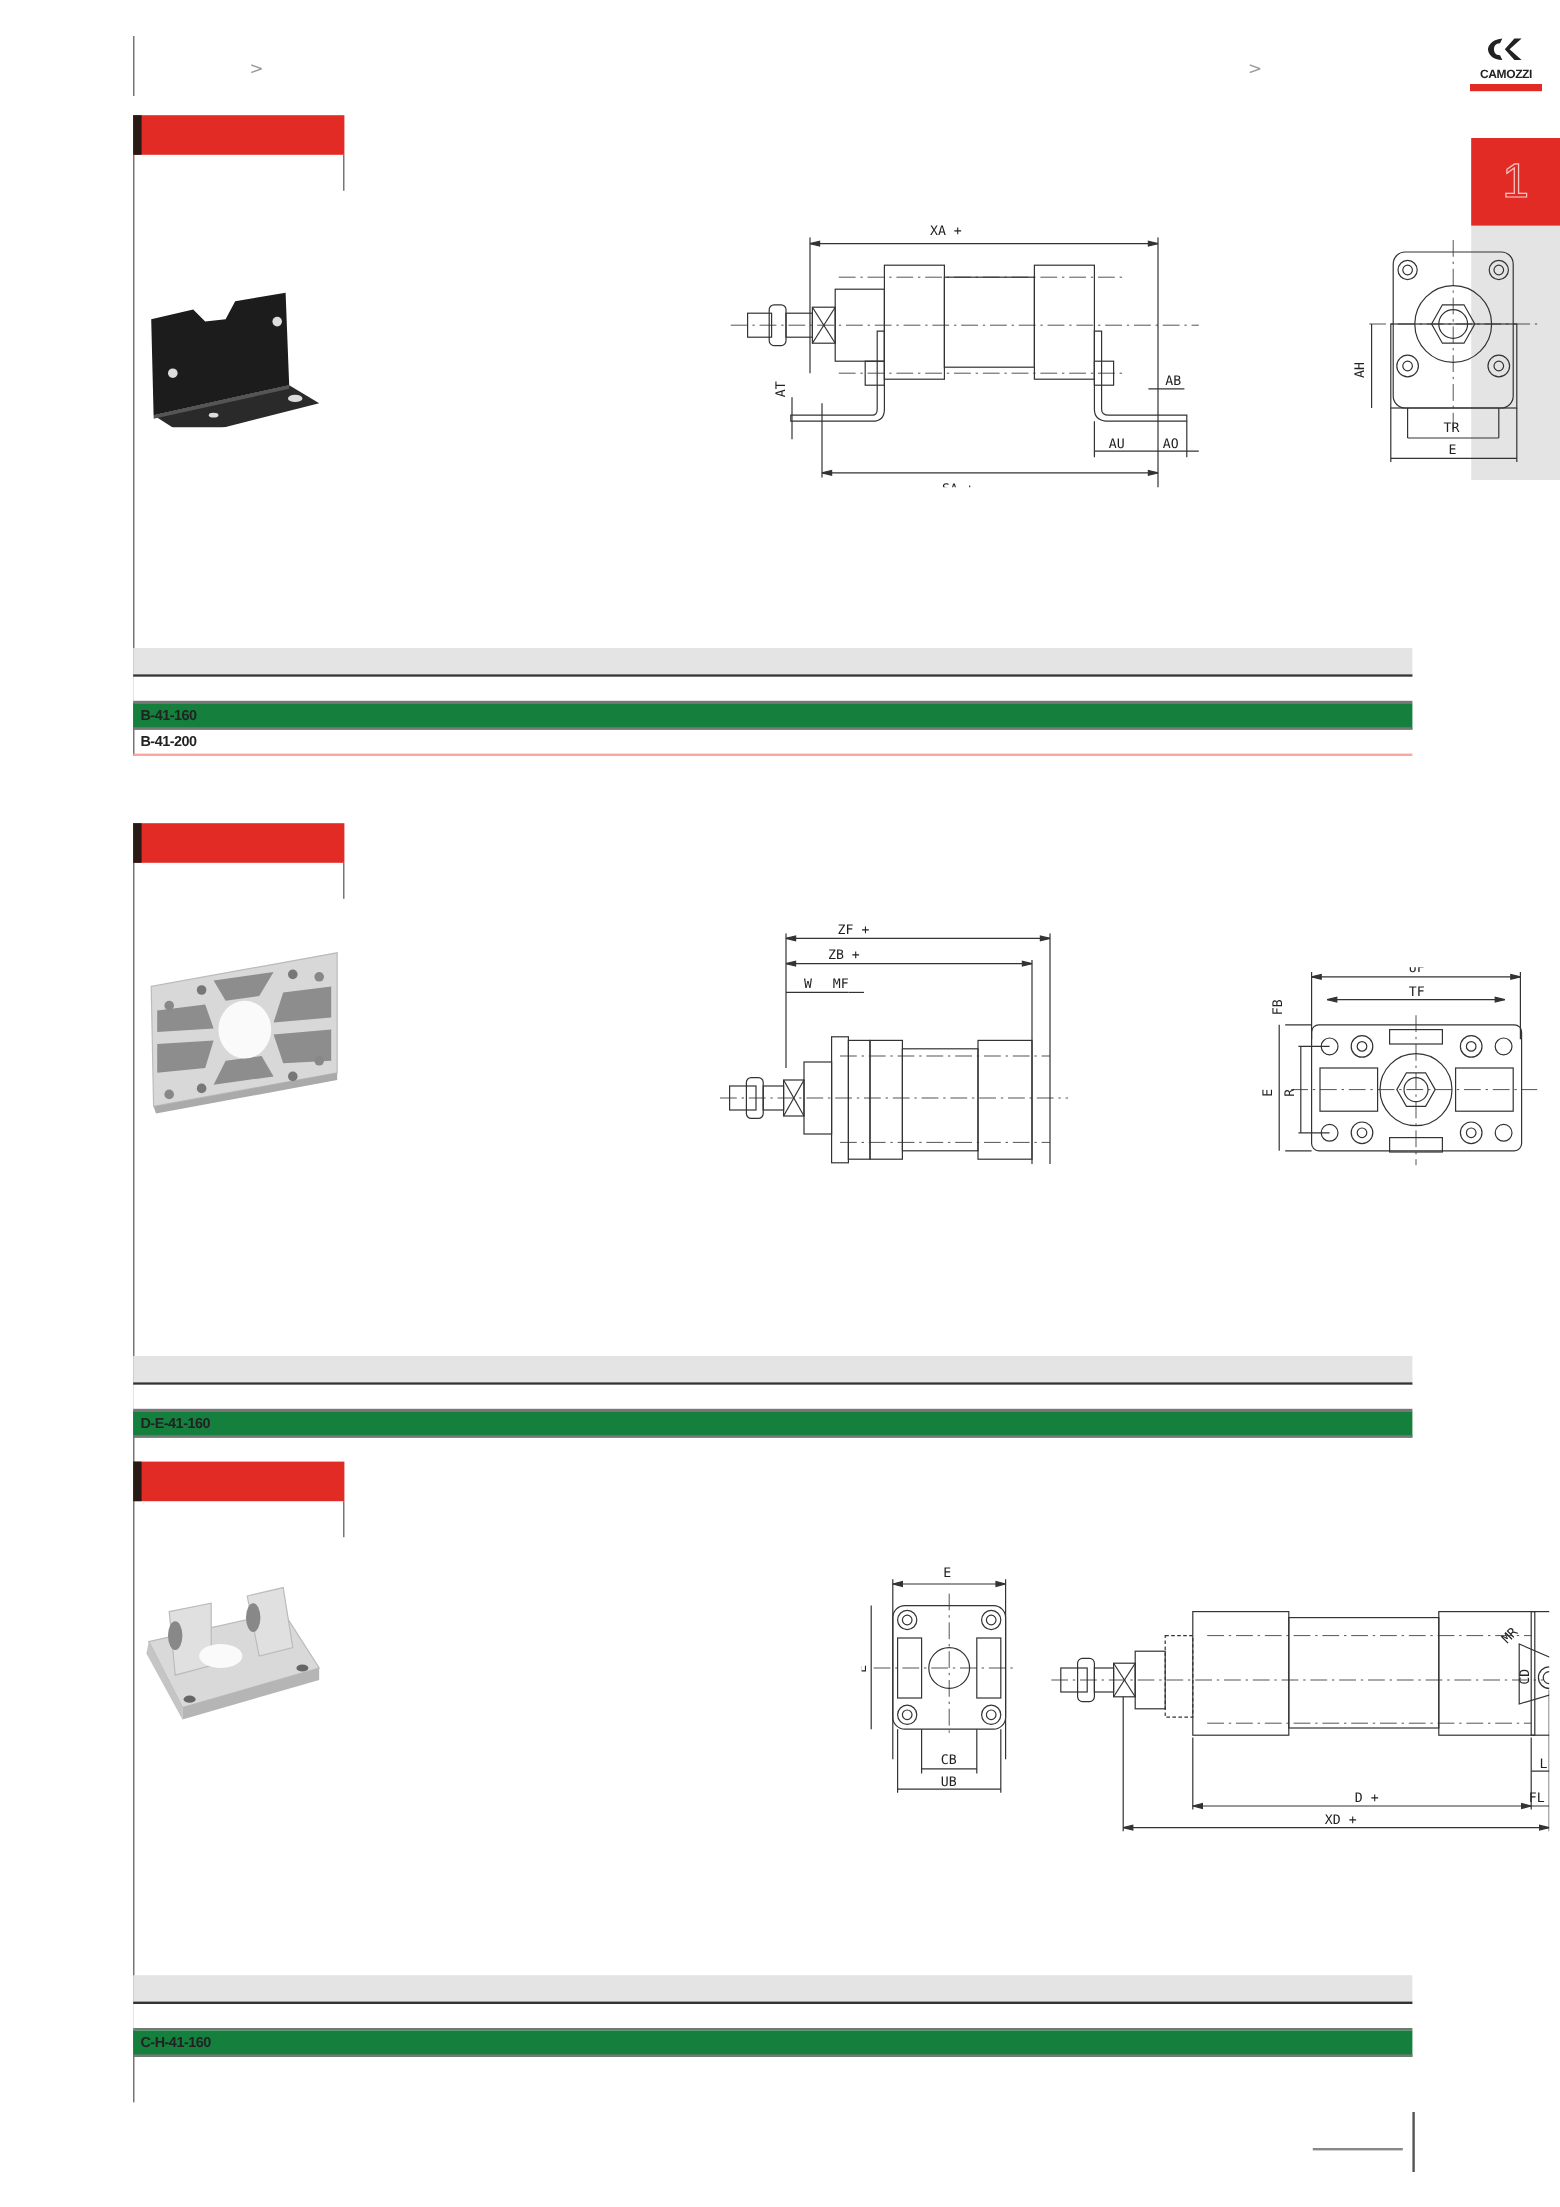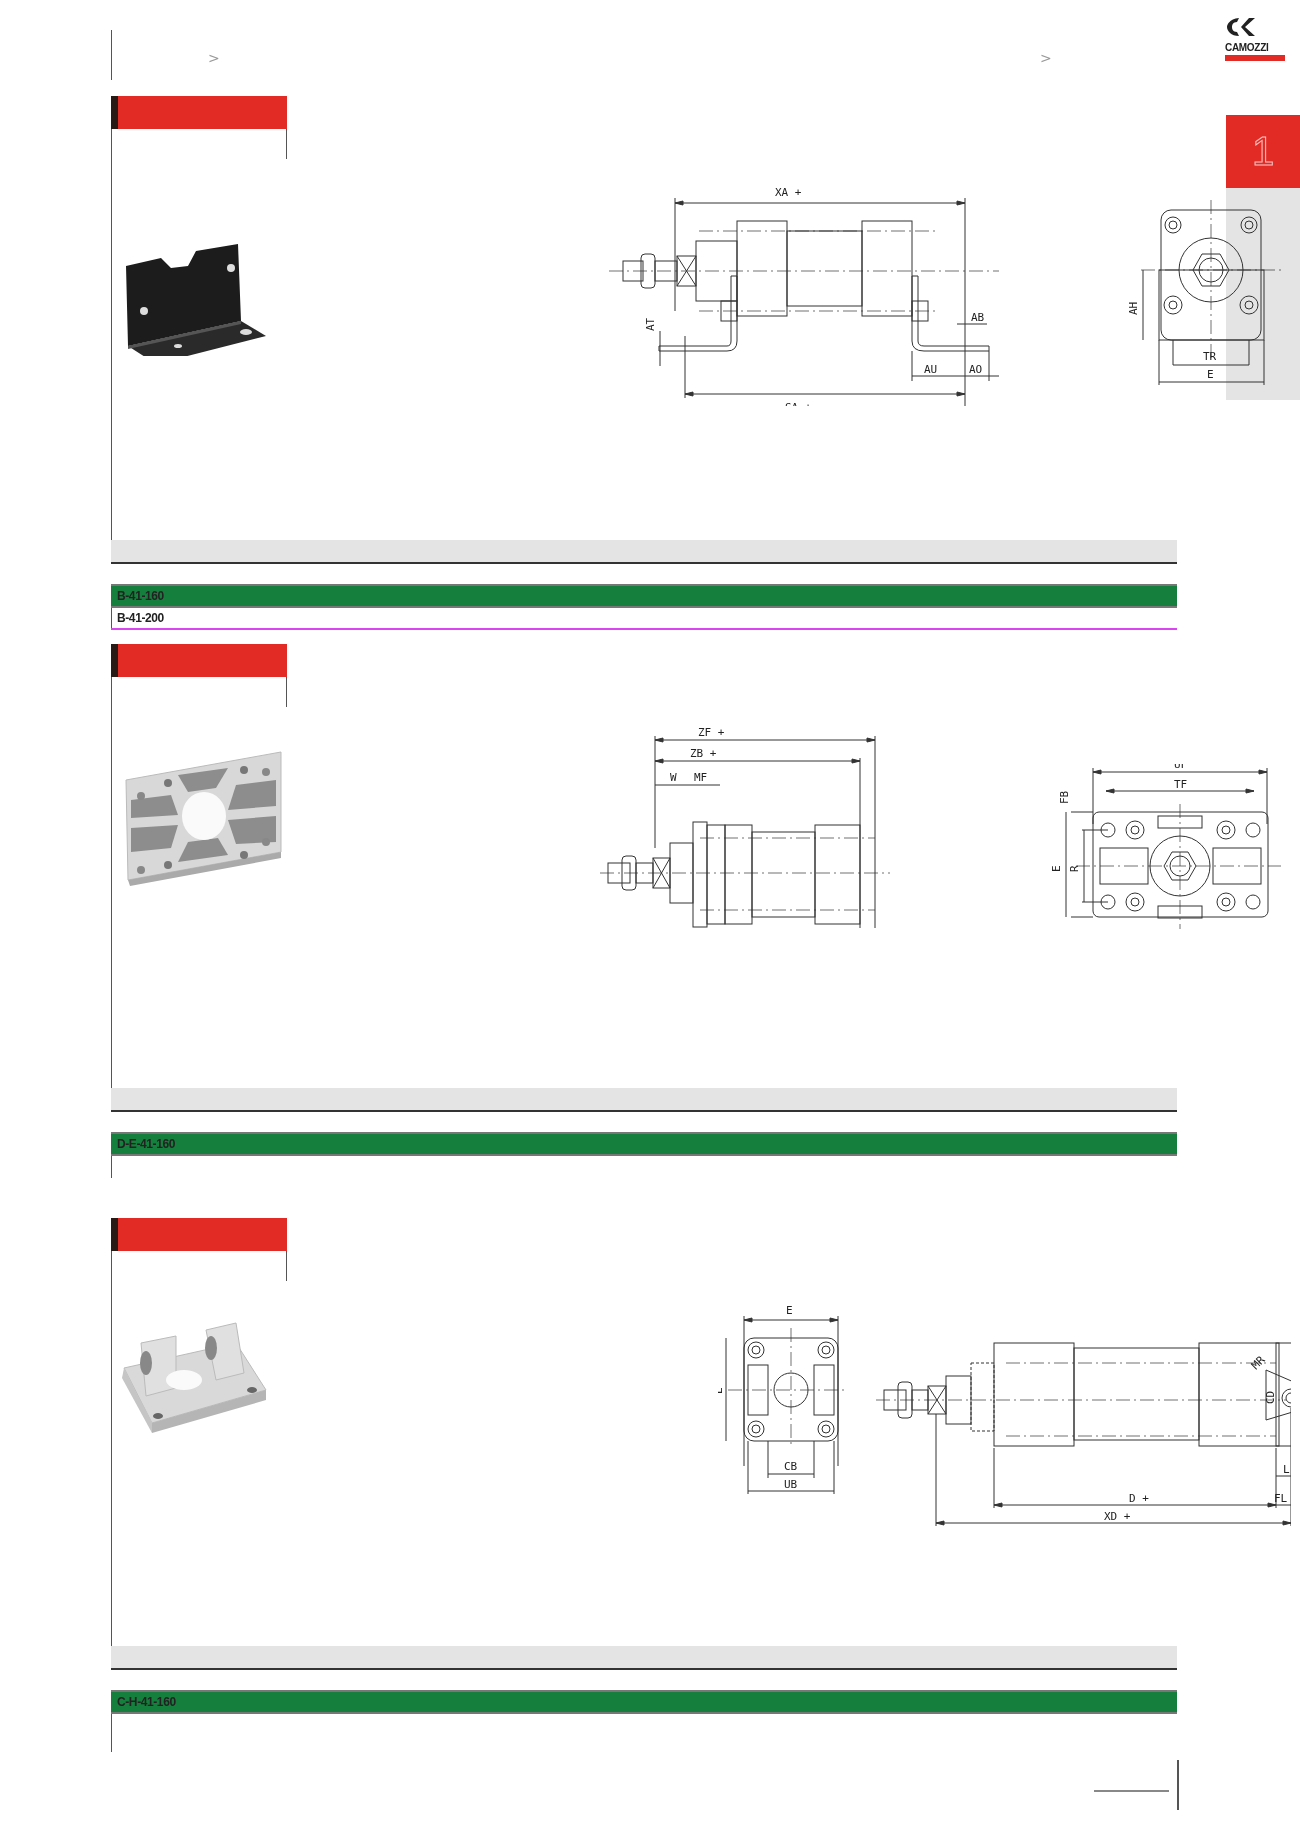--- a/index.html
+++ b/index.html
@@ -3,21 +3,21 @@
 <meta charset="utf-8">
 <style>
   html, body { margin: 0; padding: 0; background: #ffffff; }
   body { width: 1300px; height: 1839px; position: relative; overflow: hidden;
          font-family: "Liberation Sans", sans-serif; color: #222; }
   .abs { position: absolute; }
   
   .hdr-vline { left: 111px; top: 30px; width: 1px; height: 50px; background: #555; }
   .crumb-arrow { font-size: 14px; color: #999; font-family: "DejaVu Sans", sans-serif; }
   
-  .logo { left: 1225px; top: 16px; width: 60px; height: 46px; text-align: left; }
+  .logo { left: 1225px; top: 30px; width: 60px; height: 46px; text-align: center; }
   .logo-mark { font-family: "DejaVu Sans", sans-serif; font-weight: bold; font-size: 22px; color: #222; line-height: 22px; letter-spacing: -6px; }
   .logo-text { font-weight: bold; font-size: 10px; color: #222; letter-spacing: -0.3px; line-height: 11px; }
   .logo-bar { height: 6px; background: #e32b26; margin-top: 2px; }
   
   .side-tab-bg { left: 1226px; top: 115px; width: 74px; height: 285px; background: #e4e4e4; }
   .side-tab-red { left: 1226px; top: 115px; width: 74px; height: 73px; background: #e32b26; display:flex; align-items:center; justify-content:center; }
   .side-tab-num { font-size: 40px; color: #e32b26; -webkit-text-stroke: 1px #f6c3c0; font-family: "Liberation Sans", sans-serif; }
   
   .section { left: 111px; width: 1066px; }
   .sec-vline { left: 0; top: 0; width: 1px; background: #555; }
@@ -25,21 +25,21 @@
   .sec-flag-dark { left: 0; top: 0; width: 7px; height: 33px; background: #2a1a16; }
   .sec-flag-tail { left: 175px; top: 33px; width: 1px; height: 30px; background: #555; }
   .photo { left: 5px; width: 170px; height: 160px; }
   .drawing { }
   
   .tbl { left: 0; width: 1066px; }
   .tbl-head { height: 22px; background: #e4e4e4; border-bottom: 2px solid #333; }
   .tbl-sub { height: 20px; background: #fff; border-bottom: 2px solid #777; }
   .tbl-row { height: 20px; border-bottom: 2px solid #777; font-size: 12px; font-weight: bold; line-height: 21px; padding-left: 6px; color: #222; letter-spacing: -0.4px; }
   .tbl-row.alt { background: #15803d; }
-  .tbl-row.last { border-bottom: 2px solid #d946ef; }
+  .tbl-row.last { border-bottom: 2px solid #fca5a5; }
   
   .foot-line { left: 1094px; top: 1790px; width: 75px; height: 2px; background: #888; }
   .foot-vline { left: 1177px; top: 1760px; width: 2px; height: 50px; background: #555; }
   svg text { font-family: "DejaVu Sans Mono", monospace; font-size: 11px; fill: #222; }
 </style>
 </head>
 <body>
 
 <div class="abs hdr-vline"></div>
 <span class="abs crumb-arrow" style="left:208px;top:50px;">&gt;</span>
@@ -153,21 +153,21 @@
   </svg>
 
   <div class="abs tbl" style="top:444px;">
     <div class="tbl-head"></div>
     <div class="tbl-sub"></div>
     <div class="tbl-row alt">B-41-160</div>
     <div class="tbl-row last">B-41-200</div>
   </div>
 </div>
 
-<div class="abs section" style="top:644px;height:534px;">
+<div class="abs section" style="top:686px;height:534px;">
   <div class="abs sec-vline" style="height:534px;"></div>
   <div class="abs sec-flag"></div>
   <div class="abs sec-flag-dark"></div>
   <div class="abs sec-flag-tail"></div>
 
   <div class="abs photo" style="top:96px;">
     <svg width="170" height="160" viewBox="0 0 170 160">
       <polygon points="10,40 165,12 165,112 12,140" fill="#d8d8d8" stroke="#bbb"></polygon>
       <polygon points="12,140 165,112 165,118 14,146" fill="#aaa"></polygon>
       <polygon points="15,60 55,55 62,75 15,78" fill="#8d8d8d"></polygon>

